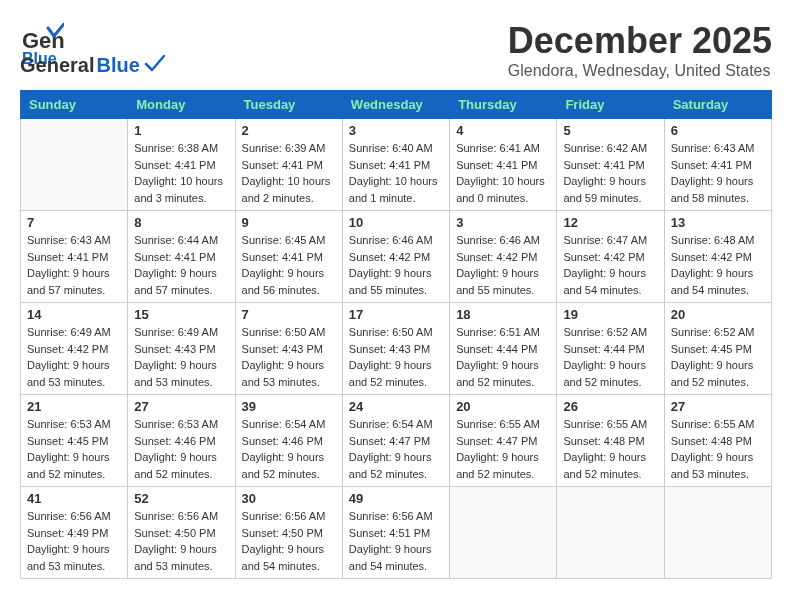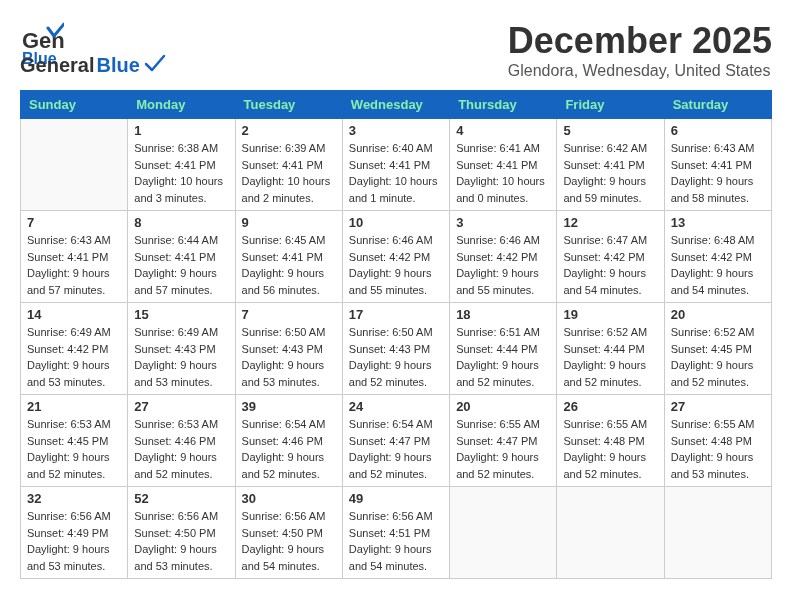--- a/index.html
+++ b/index.html
@@ -229,21 +229,21 @@
           <span class="day-num">26</span>
           <div class="day-info">Sunrise: 6:55 AM<br>Sunset: 4:48 PM<br>Daylight: 9 hours and 52 minutes.</div>
         </td>
         <td>
           <span class="day-num">27</span>
           <div class="day-info">Sunrise: 6:55 AM<br>Sunset: 4:48 PM<br>Daylight: 9 hours and 53 minutes.</div>
         </td>
       </tr>
       <tr>
         <td>
-          <span class="day-num">32</span>
+          <span class="day-num">41</span>
           <div class="day-info">Sunrise: 6:56 AM<br>Sunset: 4:49 PM<br>Daylight: 9 hours and 53 minutes.</div>
         </td>
         <td>
           <span class="day-num">52</span>
           <div class="day-info">Sunrise: 6:56 AM<br>Sunset: 4:50 PM<br>Daylight: 9 hours and 53 minutes.</div>
         </td>
         <td>
           <span class="day-num">30</span>
           <div class="day-info">Sunrise: 6:56 AM<br>Sunset: 4:50 PM<br>Daylight: 9 hours and 54 minutes.</div>
         </td>

